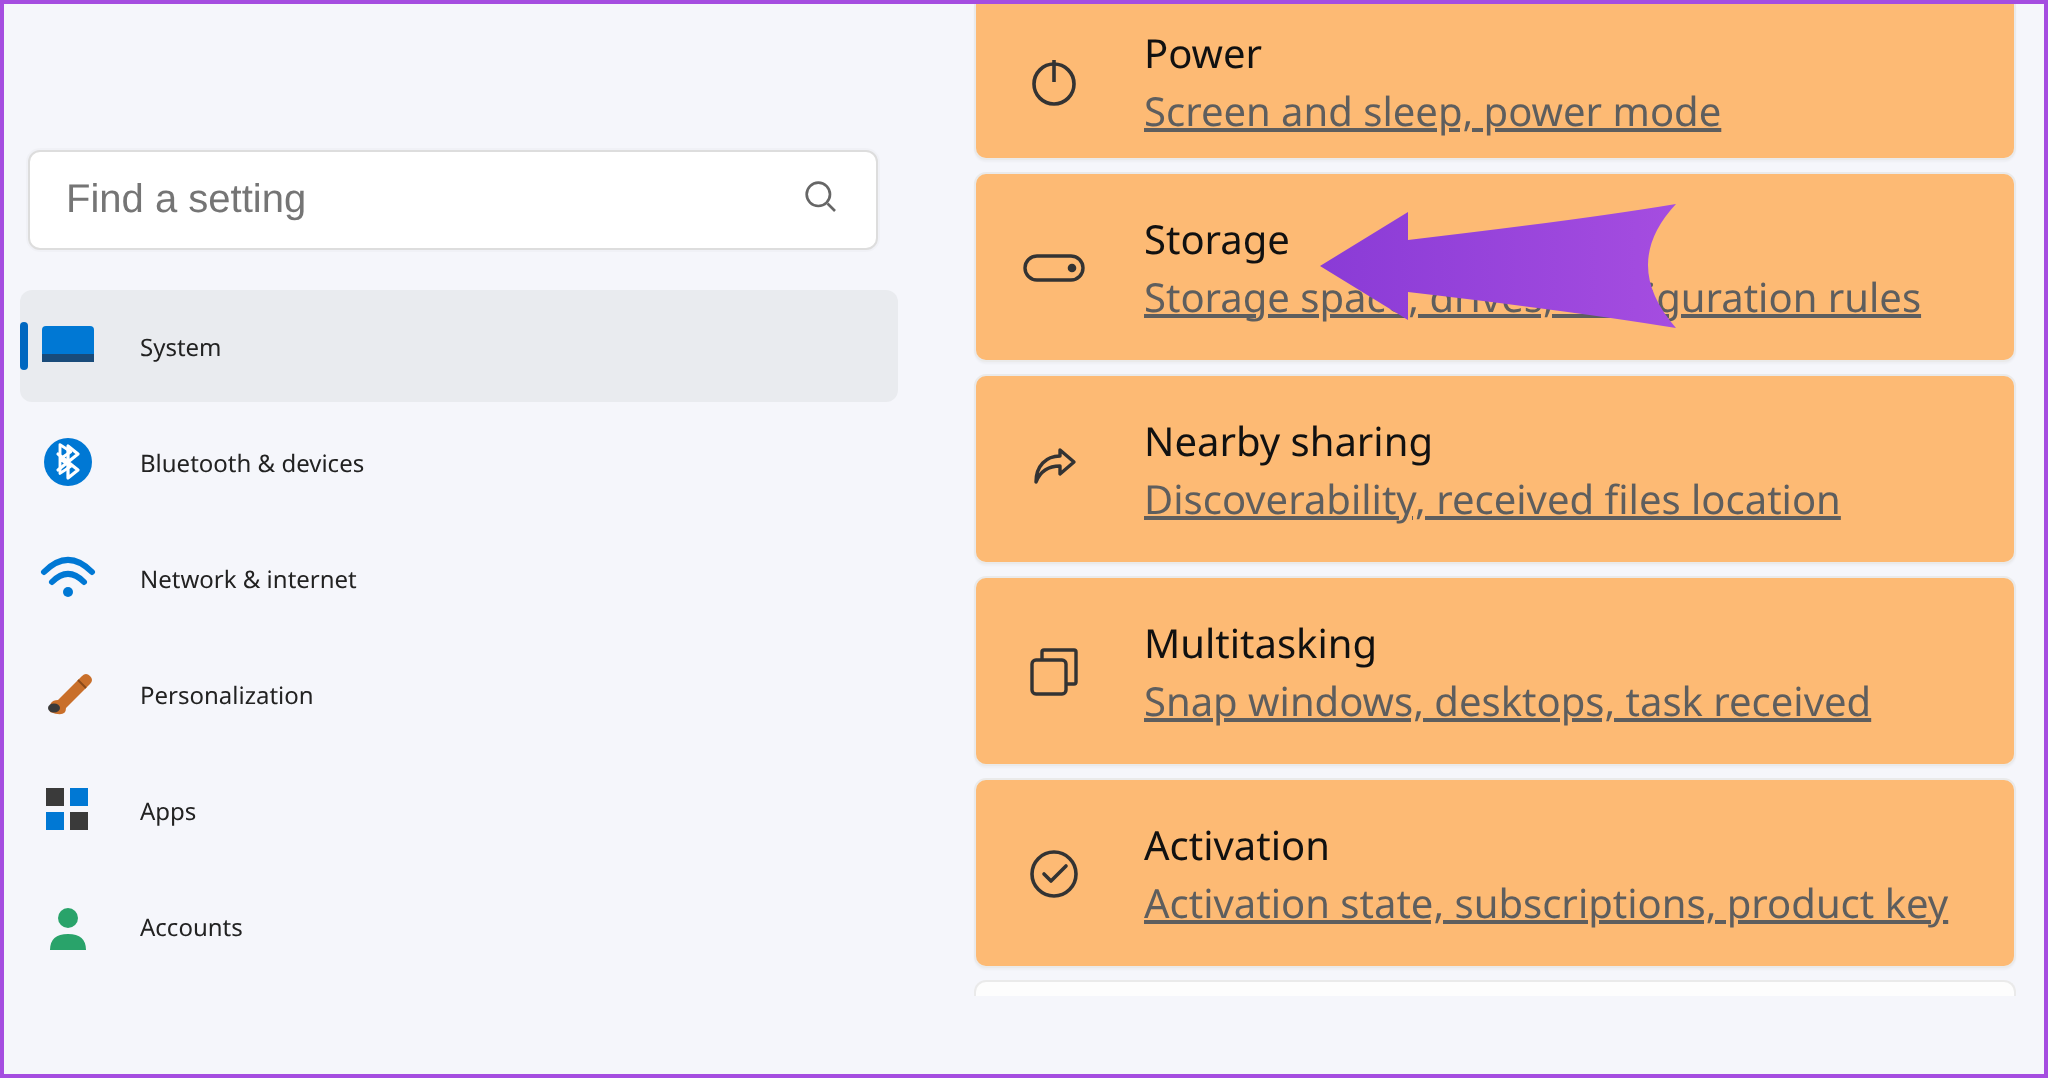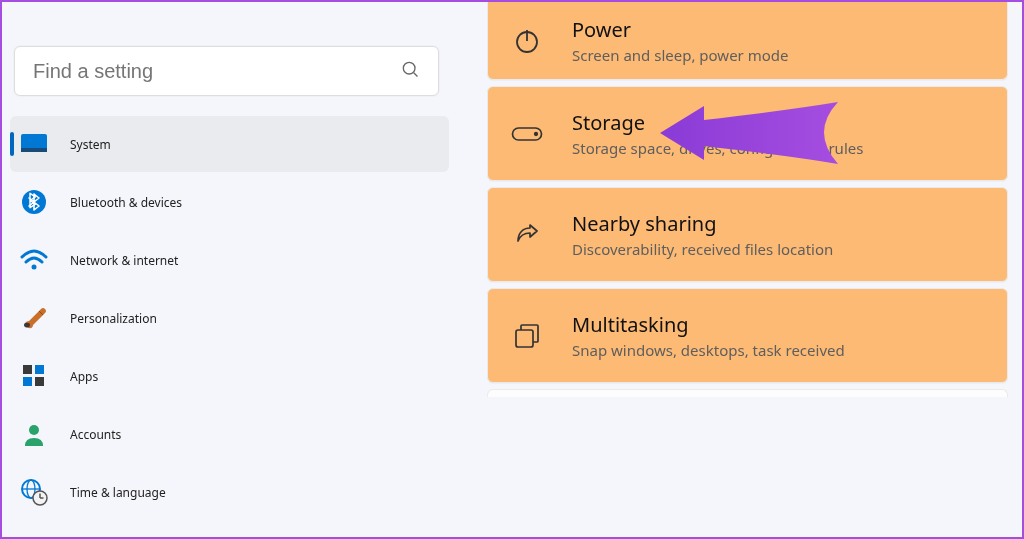--- a/index.html
+++ b/index.html
@@ -95,21 +95,21 @@
     .card.partial-top { border-top: none; border-top-left-radius: 0; border-top-right-radius: 0; min-height: 78px; }
     .card-icon-slot {
       width: 34px;
       display: flex;
       justify-content: center;
       align-items: center;
       color: #333;
     }
     .card-text { display: flex; flex-direction: column; gap: 2px; }
     .card-title { font-size: 20px; color: #111; }
-    .card-sub { font-size: 15px; color: #5e5e5e; }
+    .card-sub { font-size: 20px; color: #5e5e5e; text-decoration: underline; }
     .sliver {
       background: #fdfdfd;
       border: 1px solid #eaeaea;
       border-bottom: none;
       border-top-left-radius: 6px;
       border-top-right-radius: 6px;
       height: 8px;
     }
     
     .arrow {
@@ -195,33 +195,20 @@
     <div class="nav-item">
       <span class="nav-icon-slot">
         <svg width="24" height="24" viewBox="0 0 24 24">
             <circle cx="12" cy="8" r="5" fill="#29a36a"></circle>
             <path d="M3 24 Q3 16 12 16 Q21 16 21 24 Z" fill="#29a36a"></path>
           </svg>
       </span>
       <span class="nav-label">Accounts</span>
     </div>
 
-    <div class="nav-item">
-      <span class="nav-icon-slot">
-        <svg width="28" height="28" viewBox="0 0 28 28">
-            <circle cx="11" cy="11" r="9" fill="none" stroke="#0078d4" stroke-width="2"></circle>
-            <ellipse cx="11" cy="11" rx="4" ry="9" fill="none" stroke="#0078d4" stroke-width="1.3"></ellipse>
-            <line x1="2" y1="11" x2="20" y2="11" stroke="#0078d4" stroke-width="1.3"></line>
-            <circle cx="20" cy="20" r="7" fill="#f3f3f3" stroke="#555" stroke-width="1.5"></circle>
-            <line x1="20" y1="20" x2="20" y2="15.5" stroke="#555" stroke-width="1.5"></line>
-            <line x1="20" y1="20" x2="23.5" y2="20" stroke="#555" stroke-width="1.5"></line>
-          </svg>
-      </span>
-      <span class="nav-label">Time &amp; language</span>
-    </div>
 
   </div>
 </div>
 
 <div class="main">
 
   <div class="card partial-top">
     <span class="card-icon-slot">
       <svg width="28" height="28" viewBox="0 0 28 28" fill="none" stroke="#333" stroke-width="1.8">
           <circle cx="14" cy="15" r="10"></circle>
@@ -265,20 +252,32 @@
           <rect x="3" y="8" width="17" height="17" rx="2"></rect>
           <path d="M8 8V4a1 1 0 011-1h15a1 1 0 011 1v15a1 1 0 01-1 1h-4"></path>
         </svg>
     </span>
     <div class="card-text">
       <span class="card-title">Multitasking</span>
       <span class="card-sub">Snap windows, desktops, task received</span>
     </div>
   </div>
 
+  <div class="card">
+    <span class="card-icon-slot">
+      <svg width="28" height="28" viewBox="0 0 28 28" fill="none" stroke="#333" stroke-width="1.8">
+          <circle cx="14" cy="14" r="11"></circle>
+          <path d="M9 14l3.5 3.5L20 10" stroke-linecap="round" stroke-linejoin="round"></path>
+        </svg>
+    </span>
+    <div class="card-text">
+      <span class="card-title">Activation</span>
+      <span class="card-sub">Activation state, subscriptions, product key</span>
+    </div>
+  </div>
 
   <div class="sliver"></div>
 </div>
 
 <svg class="arrow" width="180" height="62" viewBox="0 0 180 62">
   <defs>
     <linearGradient id="ag" x1="0" y1="0" x2="1" y2="0">
         <stop offset="0" stop-color="#8a3bd6"></stop>
         <stop offset="1" stop-color="#a54de0"></stop>
       </linearGradient>

